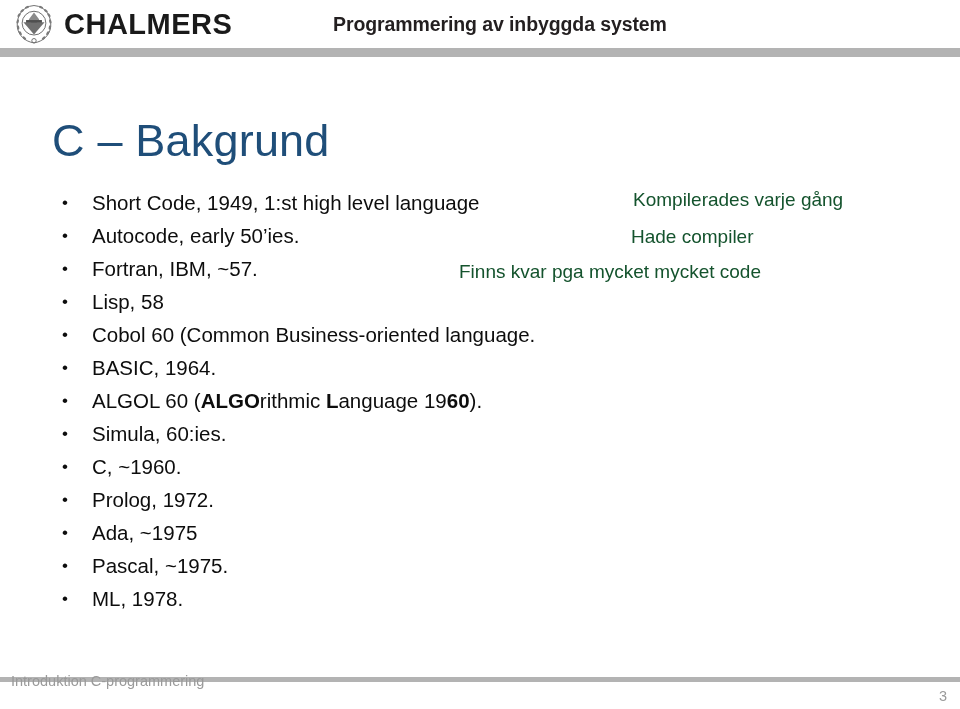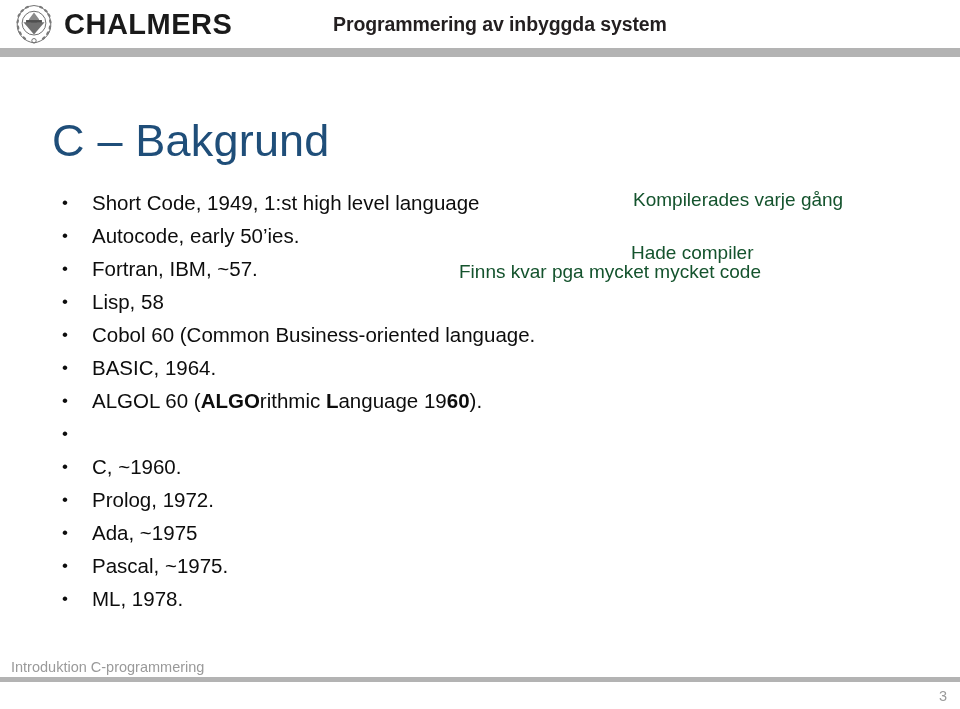--- a/index.html
+++ b/index.html
@@ -116,36 +116,36 @@
 
   
   .annotation {
     position: absolute;
     font-size: 19px;
     color: #14532d;
     white-space: nowrap;
     line-height: 1;
   }
   .anno-1 { left: 633px; top: 190px; }
-  .anno-2 { left: 631px; top: 227px; margin-top: 16px; }
+  .anno-2 { left: 631px; top: 227px; }
   .anno-3 { left: 459px; top: 262px; }
 
   
   .footer-rule {
     position: absolute;
     left: 0;
     top: 677px;
     width: 960px;
     height: 5px;
     background: #b3b3b3;
   }
   .footer-text {
     position: absolute;
     left: 11px;
-    top: 660px;
+    top: 674px;
     font-size: 14.5px;
     color: #9a9a9a;
     white-space: nowrap;
     line-height: 1;
   }
   .footer-page {
     position: absolute;
     right: 13px;
     top: 689px;
     font-size: 14.5px;
@@ -201,21 +201,21 @@
   <h1 class="slide-title">C – Bakgrund</h1>
 
   <div class="bullets">
       <div class="bullet-row"><span class="bullet-dot">•</span><span class="bullet-text">Short Code, 1949, 1:st high level language</span></div>
       <div class="bullet-row"><span class="bullet-dot">•</span><span class="bullet-text">Autocode, early 50’ies.</span></div>
       <div class="bullet-row"><span class="bullet-dot">•</span><span class="bullet-text">Fortran, IBM, ~57.</span></div>
       <div class="bullet-row"><span class="bullet-dot">•</span><span class="bullet-text">Lisp, 58</span></div>
       <div class="bullet-row"><span class="bullet-dot">•</span><span class="bullet-text">Cobol 60 (Common Business-oriented language.</span></div>
       <div class="bullet-row"><span class="bullet-dot">•</span><span class="bullet-text">BASIC, 1964.</span></div>
       <div class="bullet-row"><span class="bullet-dot">•</span><span class="bullet-text">ALGOL 60 (<b>ALGO</b>rithmic <b>L</b>anguage 19<b>60</b>).</span></div>
-      <div class="bullet-row"><span class="bullet-dot">•</span></div>
+      <div class="bullet-row"><span class="bullet-dot">•</span><span class="bullet-text">Simula, 60:ies.</span></div>
       <div class="bullet-row"><span class="bullet-dot">•</span><span class="bullet-text">C, ~1960.</span></div>
       <div class="bullet-row"><span class="bullet-dot">•</span><span class="bullet-text">Prolog, 1972.</span></div>
       <div class="bullet-row"><span class="bullet-dot">•</span><span class="bullet-text">Ada, ~1975</span></div>
       <div class="bullet-row"><span class="bullet-dot">•</span><span class="bullet-text">Pascal, ~1975.</span></div>
       <div class="bullet-row"><span class="bullet-dot">•</span><span class="bullet-text">ML, 1978.</span></div>
     </div>
 
   <div class="annotation anno-1">Kompilerades varje gång</div>
   <div class="annotation anno-2">Hade compiler</div>
   <div class="annotation anno-3">Finns kvar pga mycket mycket code</div>

